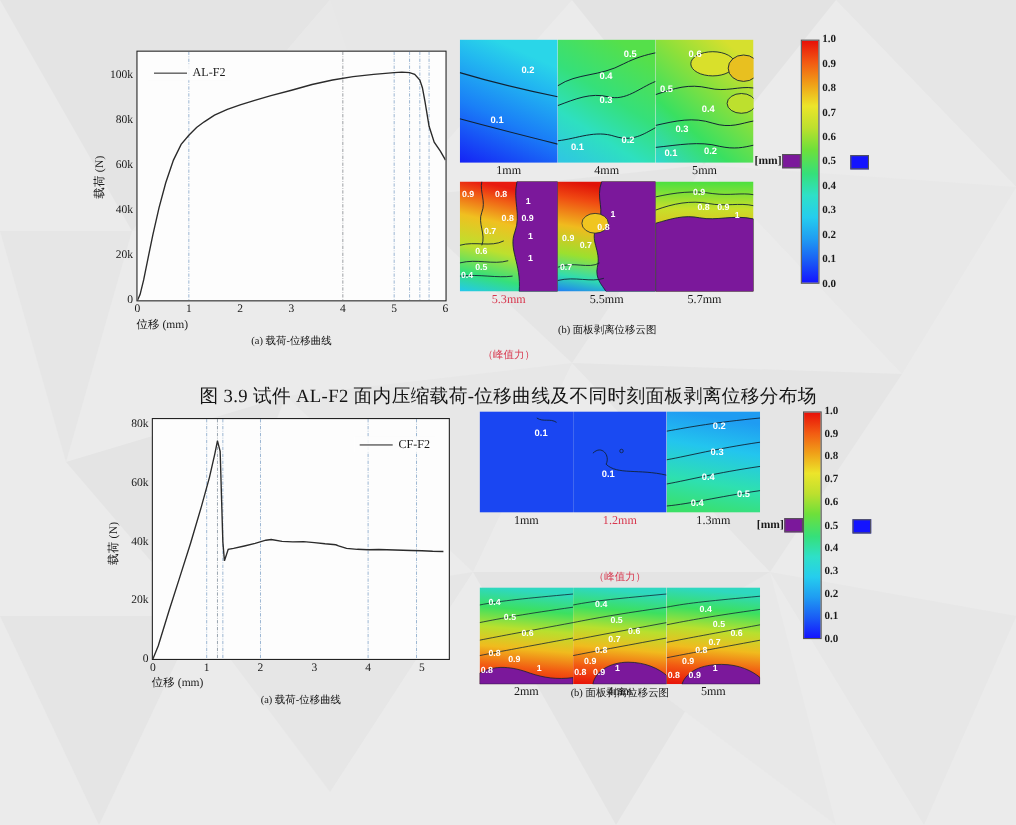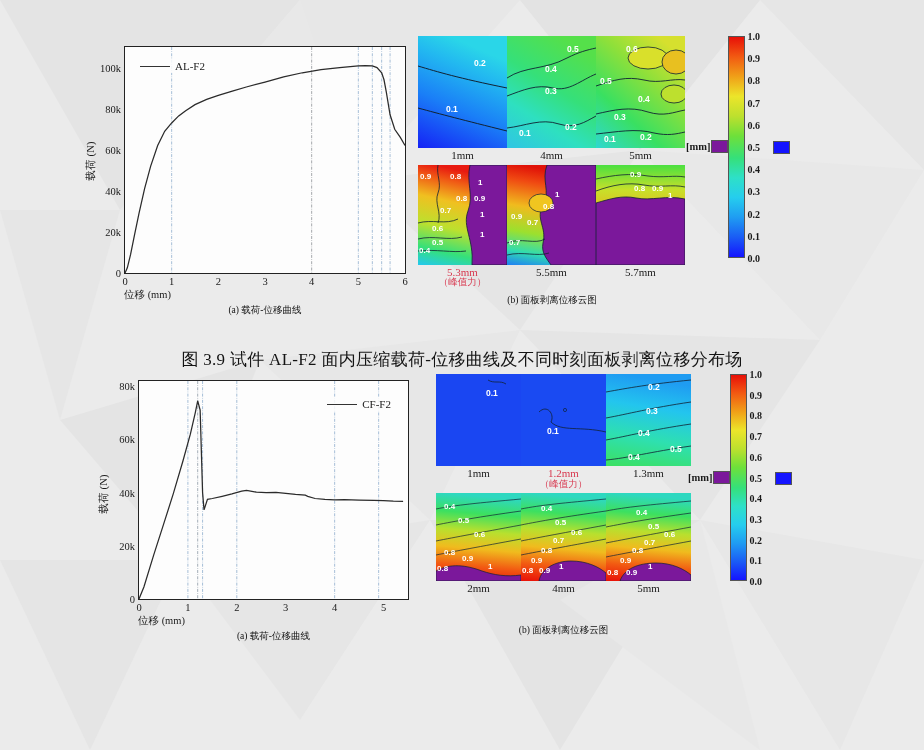--- a/index.html
+++ b/index.html
@@ -67,21 +67,21 @@
   #fig310 .cloud-grid{width:255px;}
 
   .cloud-row{display:flex;gap:0;}
   .cloud-cell{position:relative;}
   .cloud-cell svg{display:block;}
   .cell-label{
     text-align:center;font-size:11px;margin-top:2px;margin-bottom:3px;
     line-height:1.05;
   }
   .cell-label.peak{color:#d8384f;}
-  .cell-label .sub{display:block;font-size:9.5px;}
+  .cell-label .sub{display:block;font-size:9.5px;margin-top:41px;}
 
   .colorbar{position:absolute;top:0;}
   #fig39 .colorbar{left:268px;}
   #fig310 .colorbar{left:252px;}
   .cb-inner{display:flex;flex-direction:row;align-items:center;}
   .cb-title{font-size:10.5px;font-weight:bold;margin-bottom:1px;}
   .cb-body{position:relative;display:flex;}
   .cb-strip{width:15px;border:1px solid #555;}
   .cb-over{height:11px;background:#7b189b;border:1px solid #555;width:15px;
            margin-bottom:1px;}

